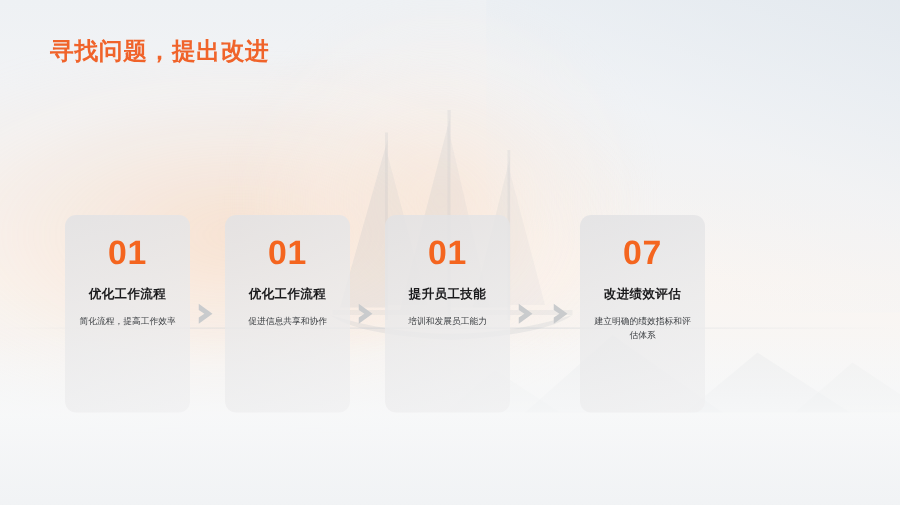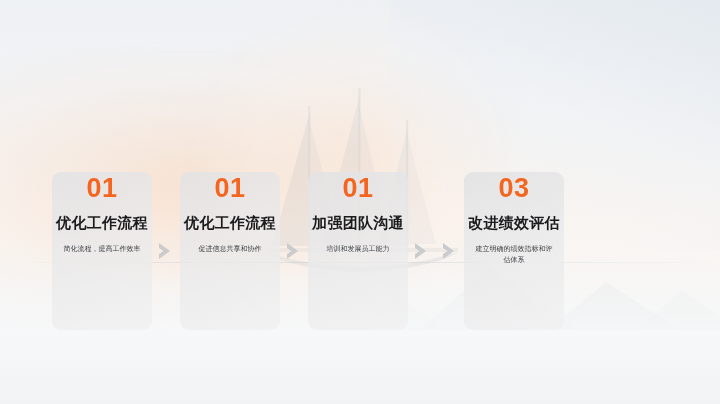--- a/index.html
+++ b/index.html
@@ -196,21 +196,21 @@
     display: flex;
     align-items: stretch;
   }
   .card {
     position: relative;
     width: 100px;
     border-radius: 9px;
     display: flex;
     flex-direction: column;
     align-items: center;
-    padding-top: 3px;
+    padding-top: 17px;
     box-sizing: border-box;
     background: linear-gradient(160deg,
       rgba(226,226,228,0.86) 0%,
       rgba(233,233,234,0.80) 46%,
       rgba(240,240,241,0.72) 100%);
   }
   .card.warm {
     background: linear-gradient(160deg,
       rgba(253,223,203,0.95) 0%,
       rgba(253,231,216,0.90) 45%,
@@ -218,21 +218,21 @@
   }
   .card-num {
     font-size: 27px;
     font-weight: bold;
     color: #f4651f;
     line-height: 1;
     letter-spacing: 0.5px;
   }
   .card-head {
     margin-top: 12px;
-    font-size: 15px;
+    font-size: 10px;
     font-weight: bold;
     color: #1b1b1d;
     letter-spacing: 0.3px;
     white-space: nowrap;
     text-align: center;
   }
   .card-desc {
     margin-top: 11px;
     width: 78px;
     font-size: 7px;
@@ -282,20 +282,21 @@
         <path d="M18 166 Q115 196 212 166 Q190 182 115 186 Q40 182 18 166 Z" fill-opacity="0.6"></path>
         <rect x="20" y="162" width="192" height="4" fill-opacity="0.45"></rect>
       </g>
     </svg>
   </div>
   <div class="water-line"></div>
   <div class="bg-bottom-wash"></div>
 
   <div class="content">
 
+    <div class="kicker">寻找问题，提出改进</div>
 
     <div class="cards">
 
       <div class="card">
         <div class="card-num">01</div>
         <div class="card-head">优化工作流程</div>
         <div class="card-desc">简化流程，提高工作效率</div>
       </div>
 
       <div class="chev">
@@ -311,38 +312,38 @@
       </div>
 
       <div class="chev">
         <svg width="18" height="20" viewBox="0 0 18 20">
             <path d="M2 2 L13 10 L2 18 L2 13 L6.5 10 L2 7 Z" fill="#c9cbcd"></path>
           </svg>
       </div>
 
       <div class="card">
         <div class="card-num">01</div>
-        <div class="card-head">加强团队沟通</div>
+        <div class="card-head">提升员工技能</div>
         <div class="card-desc">培训和发展员工能力</div>
       </div>
 
       <div class="chev">
         <svg width="18" height="20" viewBox="0 0 18 20">
             <path d="M2 2 L13 10 L2 18 L2 13 L6.5 10 L2 7 Z" fill="#c9cbcd"></path>
           </svg>
       </div>
 
 
       <div class="chev">
         <svg width="18" height="20" viewBox="0 0 18 20">
             <path d="M2 2 L13 10 L2 18 L2 13 L6.5 10 L2 7 Z" fill="#c9cbcd"></path>
           </svg>
       </div>
 
       <div class="card">
-        <div class="card-num">03</div>
+        <div class="card-num">07</div>
         <div class="card-head">改进绩效评估</div>
         <div class="card-desc">建立明确的绩效指标和评估体系</div>
       </div>
 
     </div>
   </div>
 </div>
 
 </body></html>

